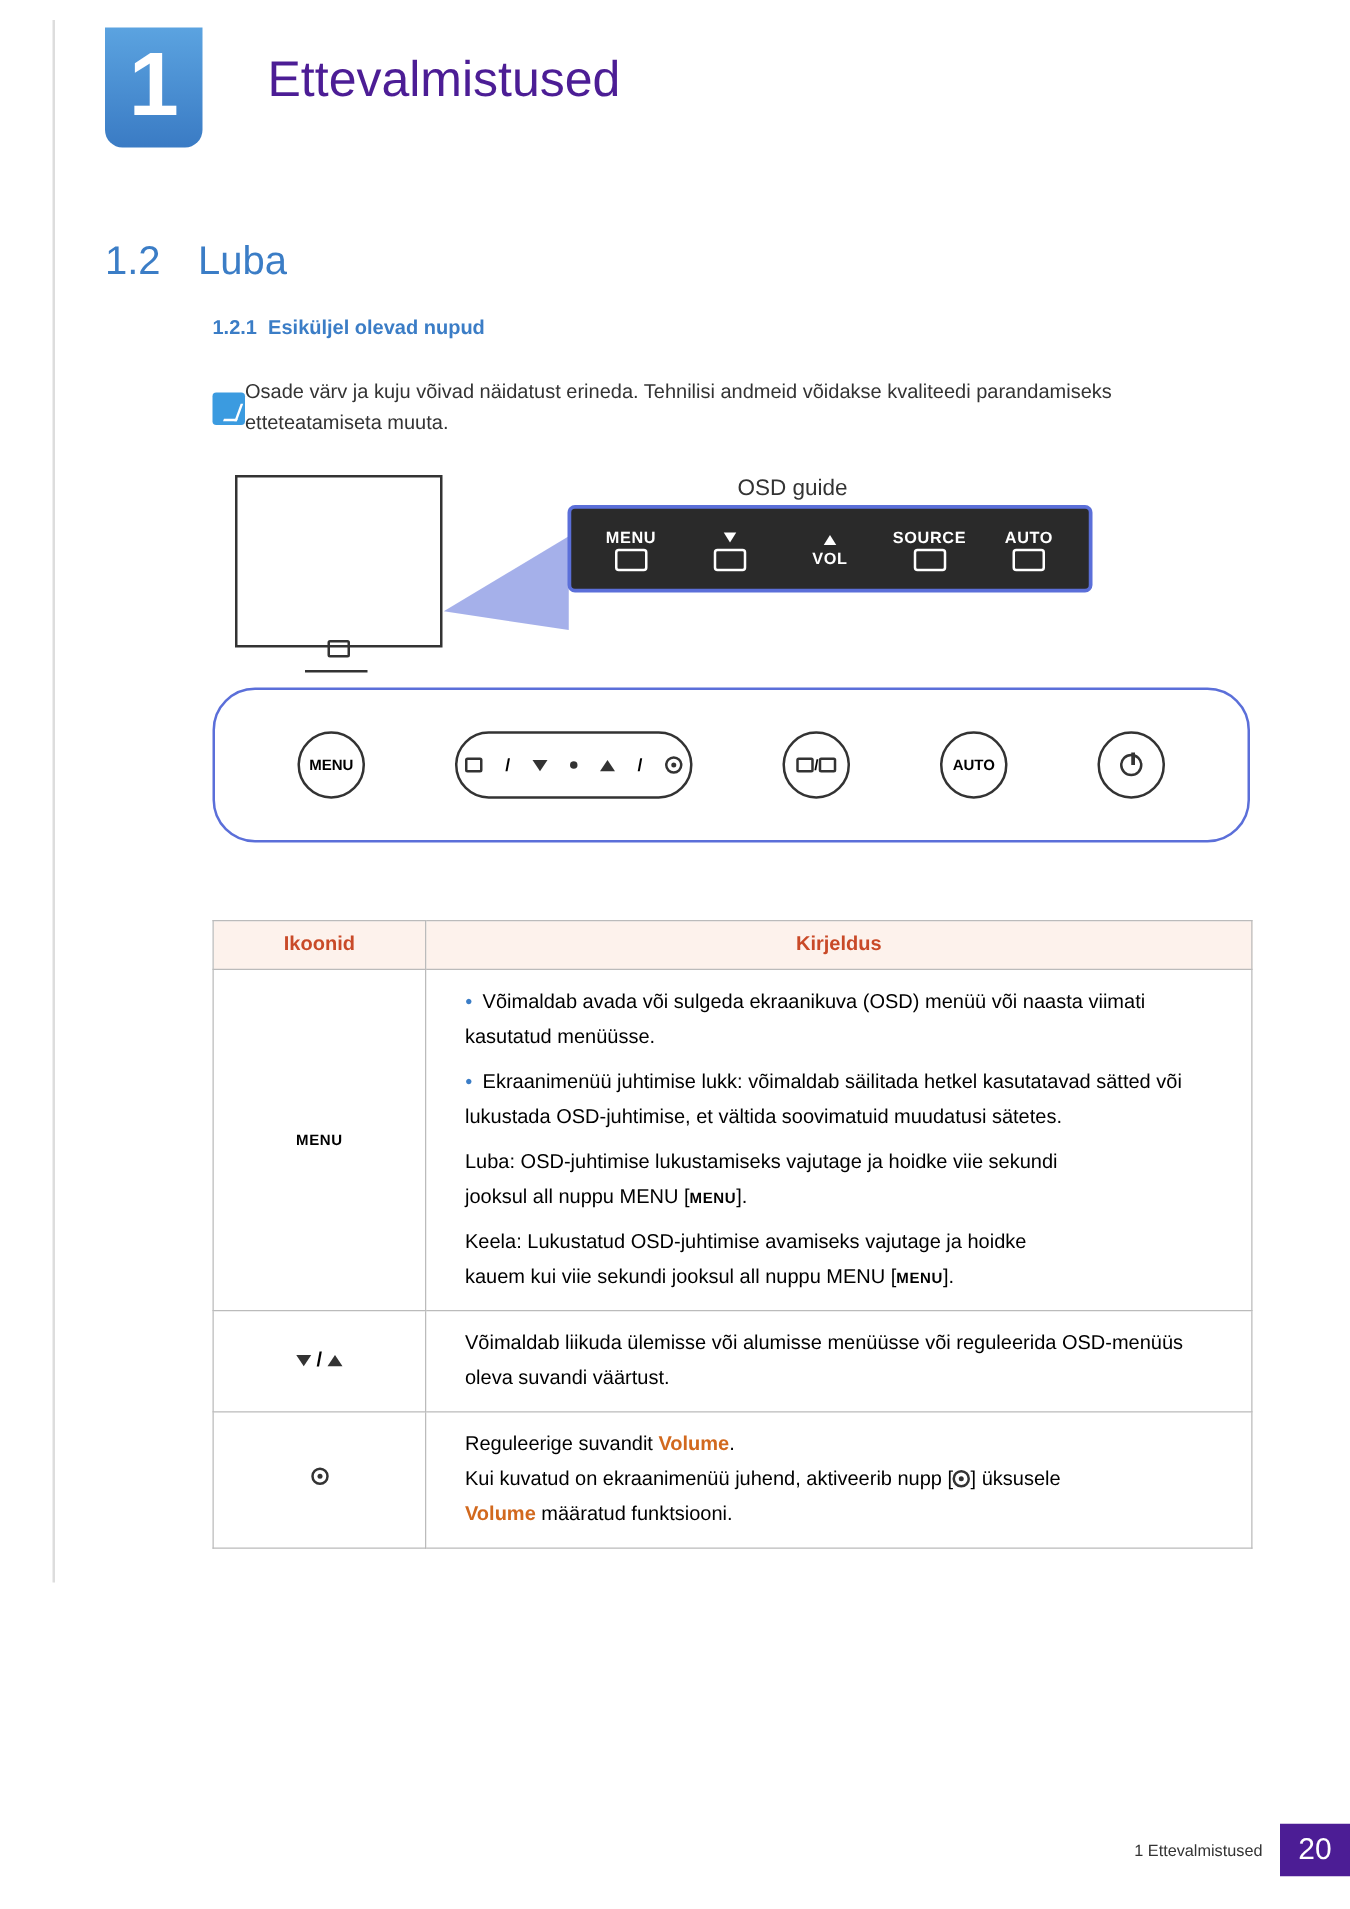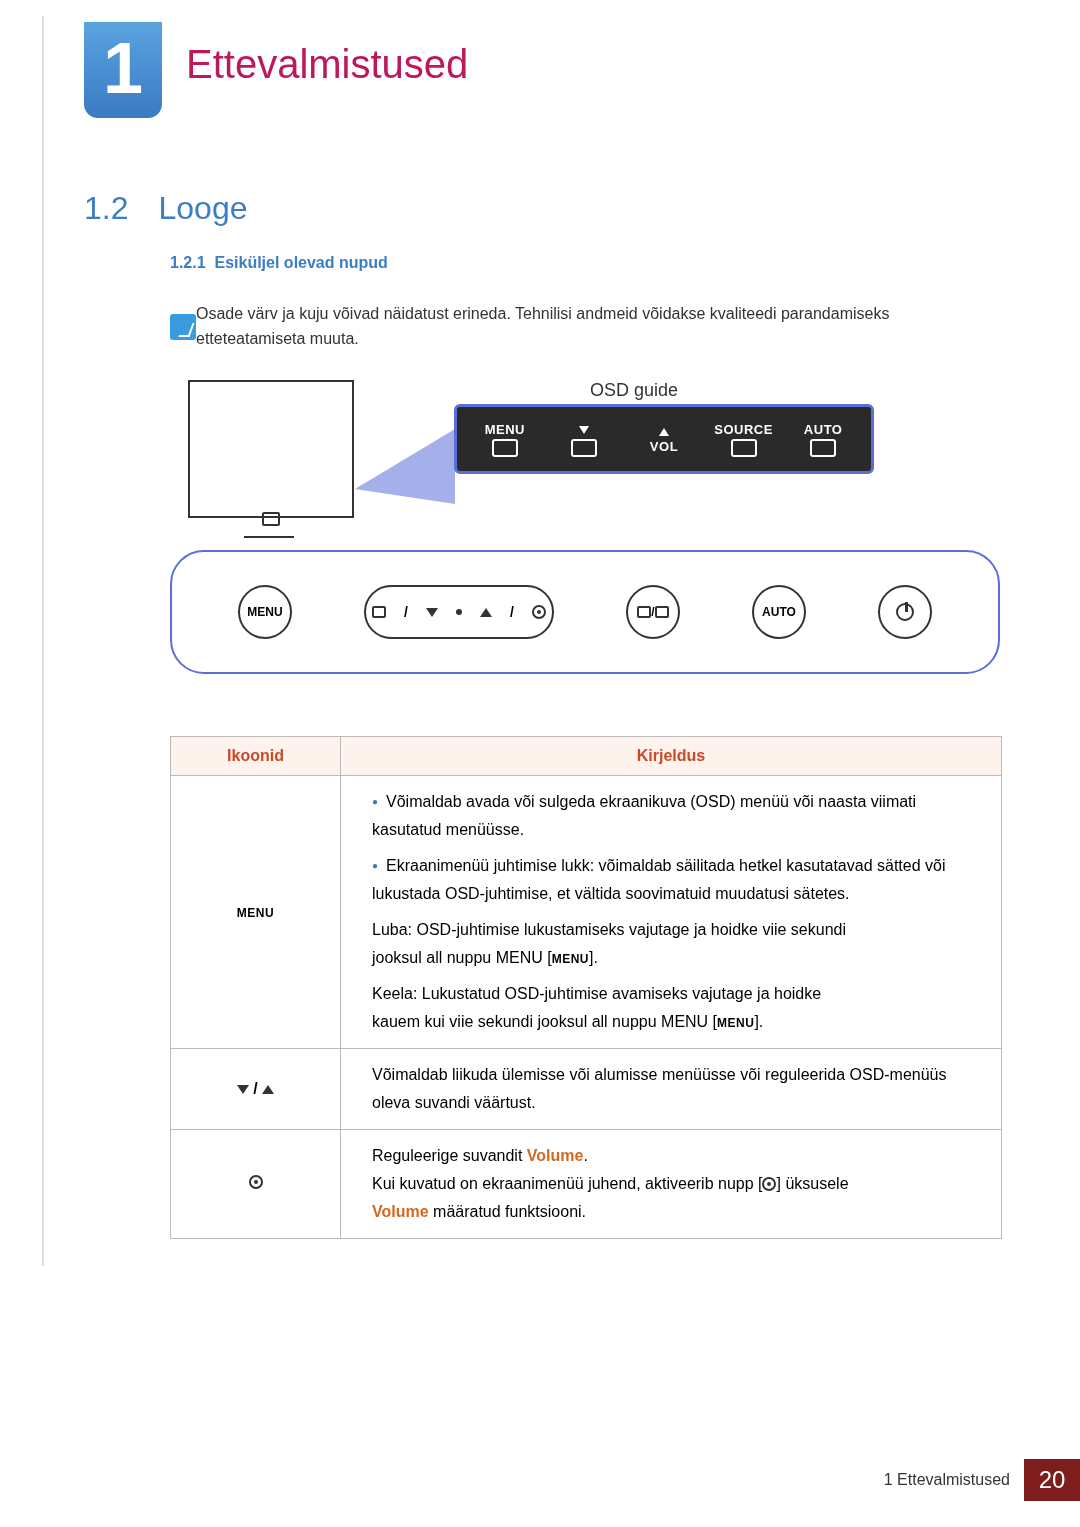--- a/index.html
+++ b/index.html
@@ -18,23 +18,23 @@
     background: linear-gradient(to bottom, #5ba3e0 0%, #3a7bc4 100%);
     border-radius: 0 0 14px 14px;
     color: #fff;
     font-size: 72px;
     font-weight: bold;
     text-align: center;
     line-height: 92px;
   }
   .chapter-title {
     position: absolute;
-    top: 42px; left: 186px;
+    top: 42px; left: 214px;
     font-size: 40px;
-    color: #be185d;
+    color: #4c1d95;
     font-weight: 500;
   }
   .section-heading {
     position: absolute;
     top: 190px; left: 84px;
     font-size: 32px;
     color: #3b7dc6;
     font-weight: 500;
   }
   .section-num { margin-right: 30px; }
@@ -191,41 +191,41 @@
   .orange { color:#d2691e; font-weight:bold;}
   .up-arrow-box { width:18px;height:16px;border:2px solid #333;display:inline-block;position:relative;}
   .up-arrow-box::after{content:"";position:absolute;left:4px;top:2px;width:0;height:0;border-left:4px solid transparent;border-right:4px solid transparent;border-bottom:6px solid #333;}
   .updown { display:inline-flex; gap:4px; align-items:center; font-weight:bold;}
 
   .footer {
     position:absolute;
     bottom: 26px; right: 0;
     display:flex; align-items:center;
   }
-  .footer-text { font-size:16px; color:#333; margin-right:14px;}
+  .footer-text { font-size:13px; color:#333; margin-right:14px;}
   .footer-page {
-    background:#7f1d1d; color:#fff;
+    background:#4c1d95; color:#fff;
     width:56px; height:42px;
     font-size:24px;
     display:flex;align-items:center;justify-content:center;
   }
   .left-rule {
     position:absolute; left:42px; top:16px; width:2px; height:1250px; background:#ddd;
   }
 </style>
 </head>
 <body>
 
 <div class="left-rule"></div>
 
 <div class="chapter-tab">1</div>
 <div class="chapter-title">Ettevalmistused</div>
 
 <div class="section-heading">
-  <span class="section-num">1.2</span><span>Looge</span>
+  <span class="section-num">1.2</span><span>Luba</span>
 </div>
 
 <div class="subsection">
   <span>1.2.1</span>&nbsp;&nbsp;<span>Esiküljel olevad nupud</span>
 </div>
 
 <div class="note-block">
   <div class="note-icon"></div>
   <div class="note-text">Osade värv ja kuju võivad näidatust erineda. Tehnilisi andmeid võidakse kvaliteedi parandamiseks etteteatamiseta muuta.</div>
 </div>

